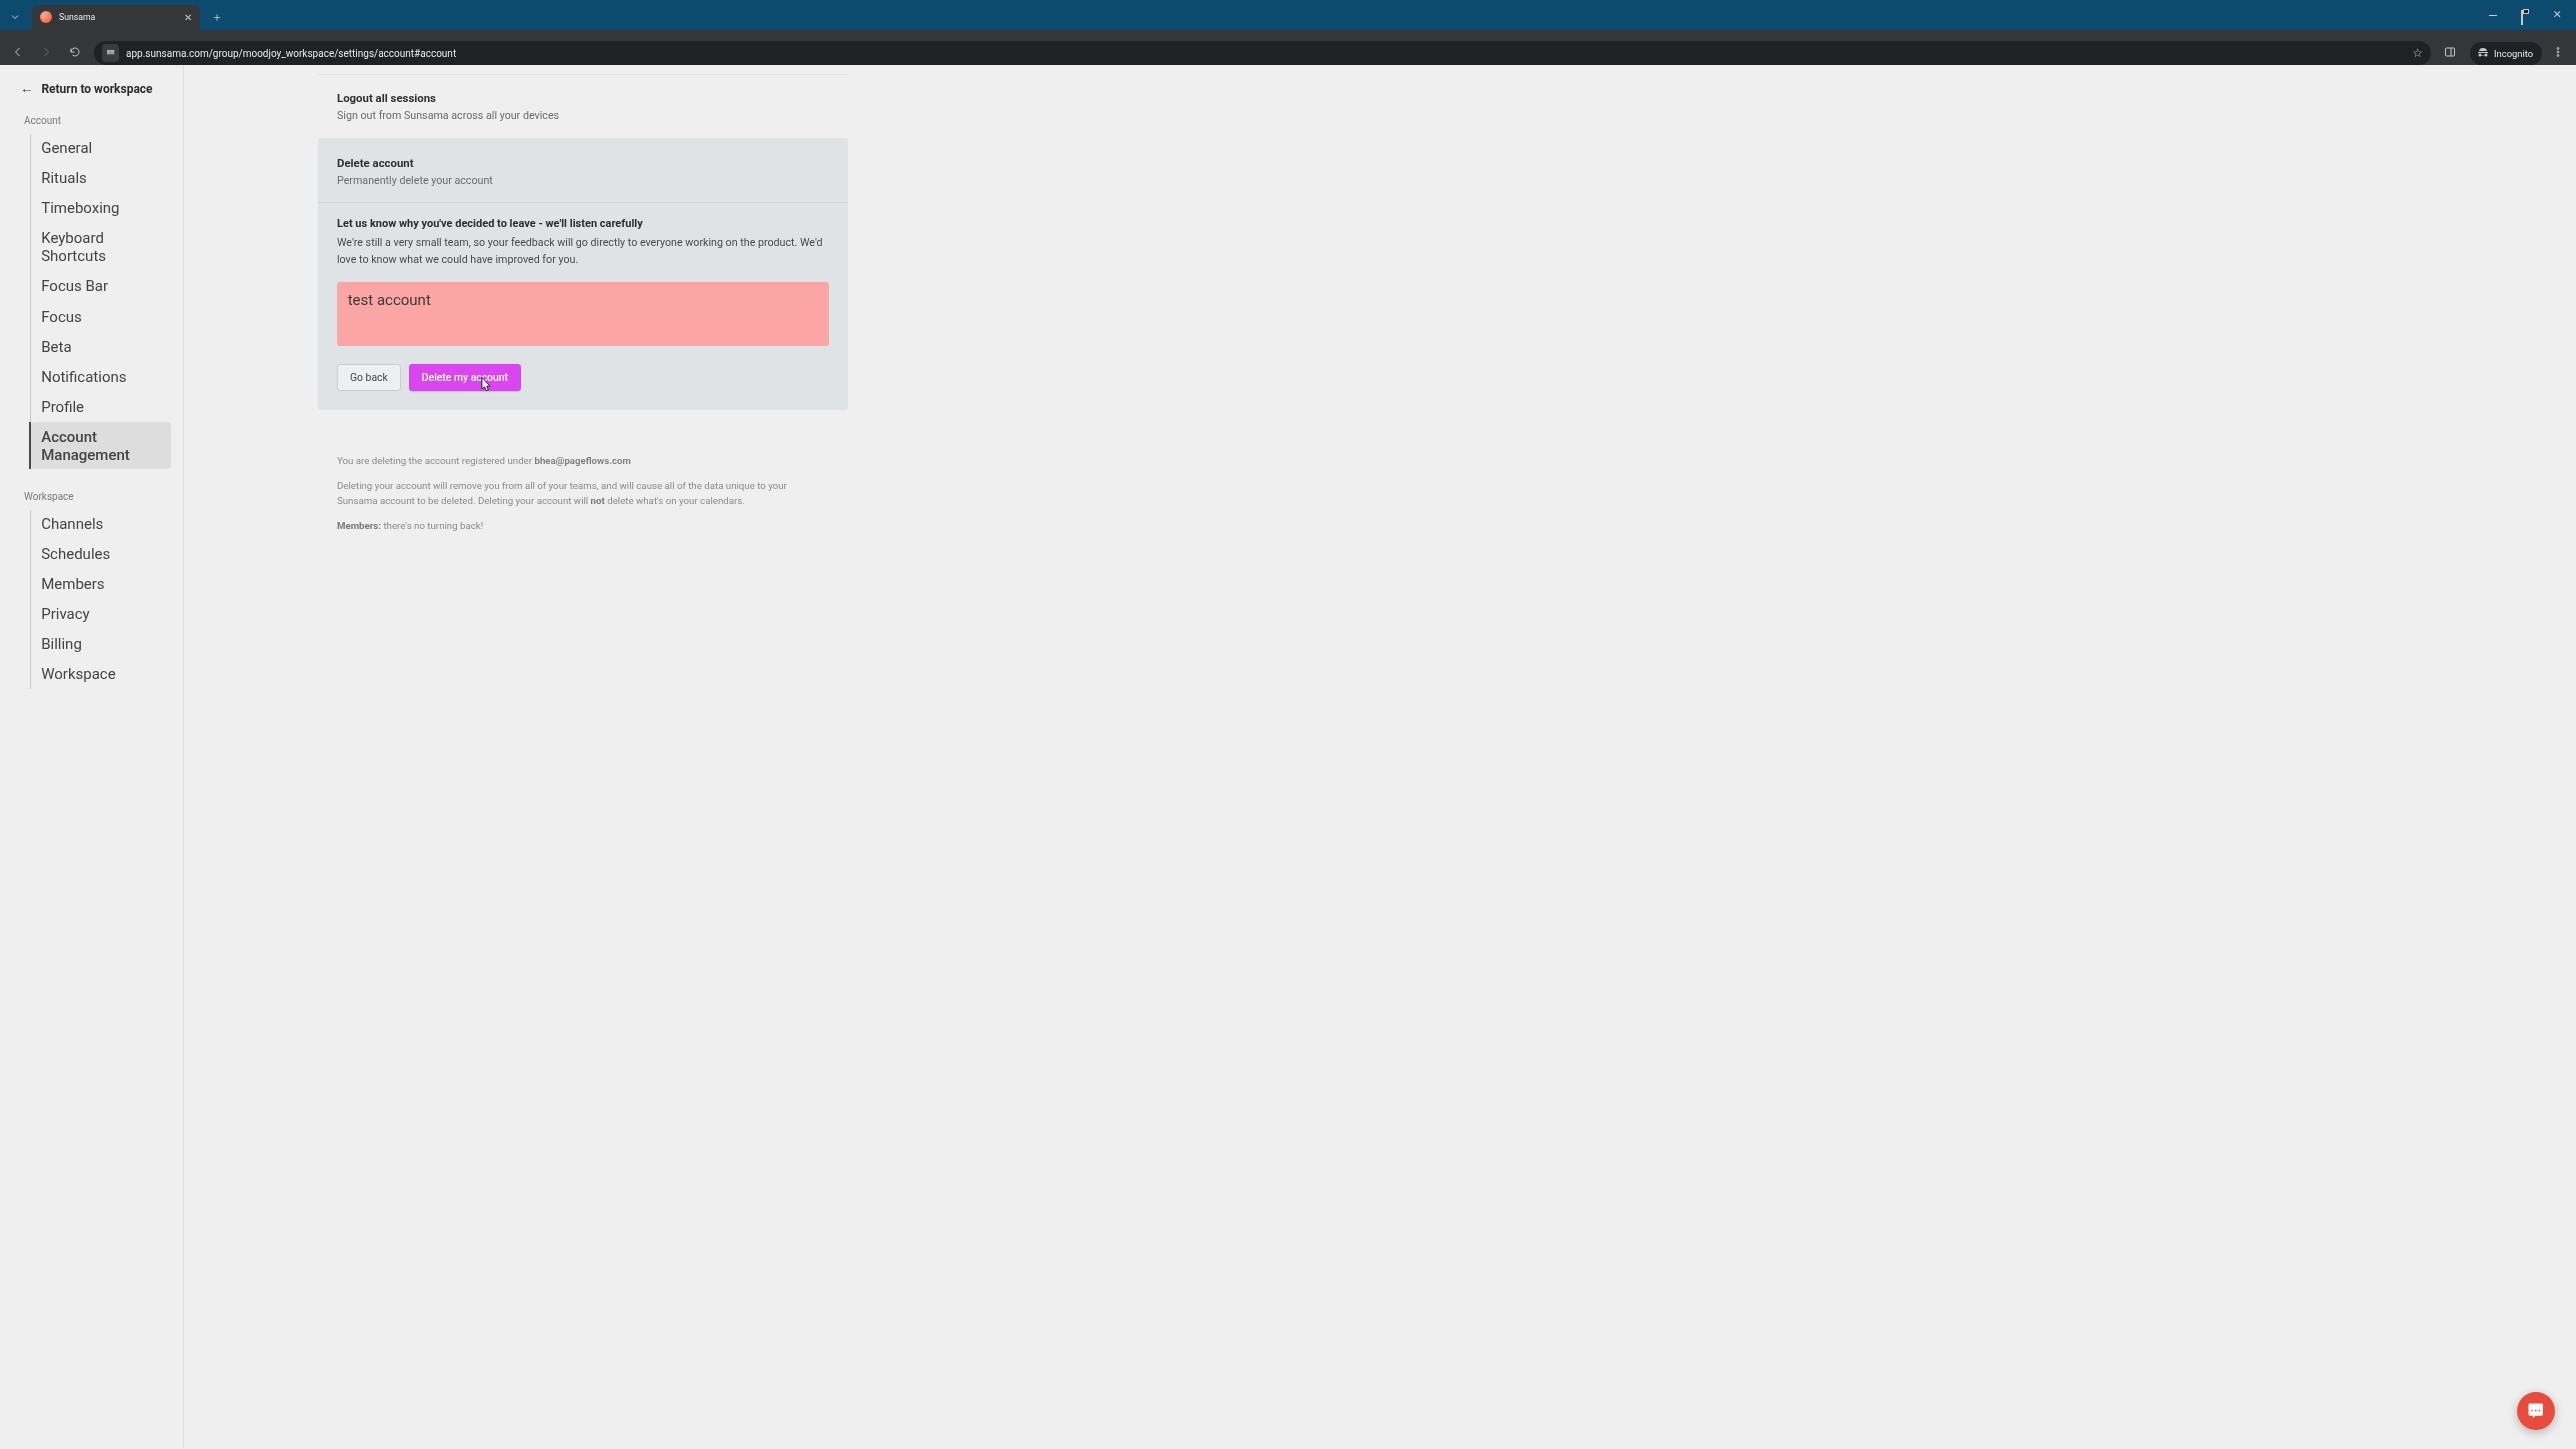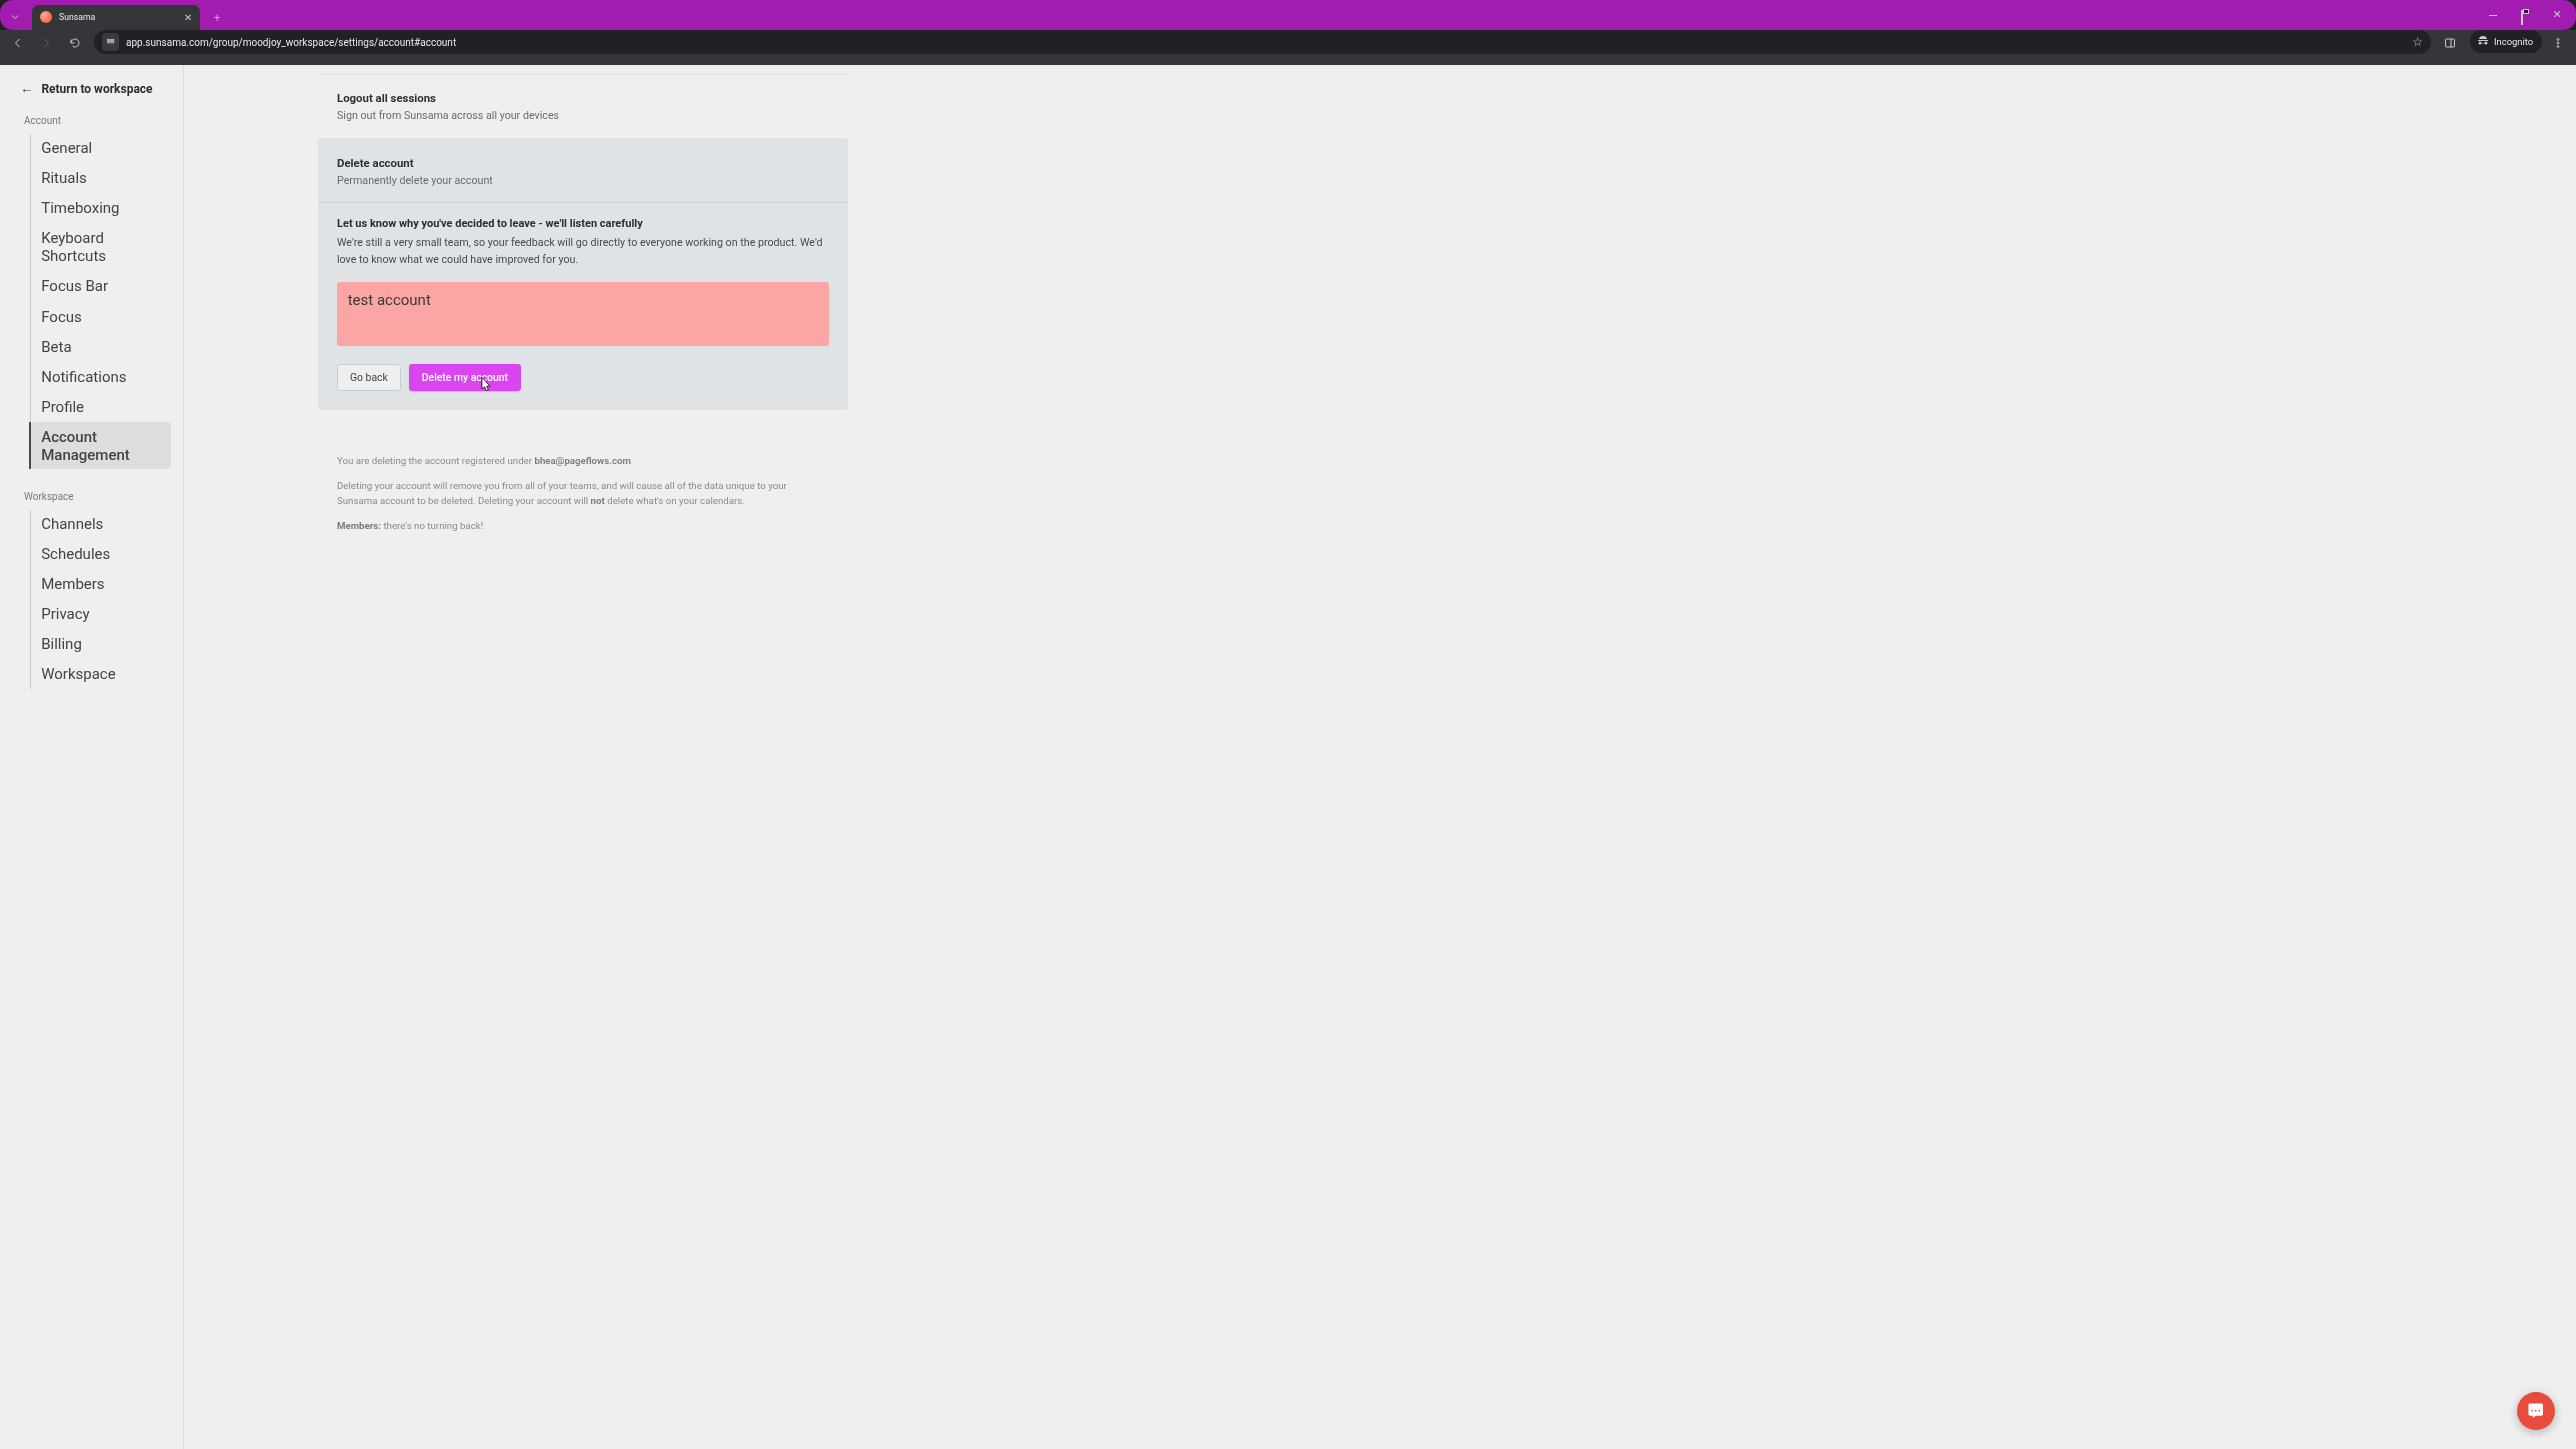--- a/index.html
+++ b/index.html
@@ -8,24 +8,23 @@
     font-family: -apple-system, BlinkMacSystemFont, "Segoe UI", Roboto, Helvetica, Arial, sans-serif;
     background: #202124;
     color: #3c3c3c;
     overflow: hidden;
   }
 
   
   .chrome { width: 100%; height: 100%; display: flex; flex-direction: column; }
   .tabstrip {
     height: 30px;
-    background: #a21caf;
+    background: #0c4a6e;
     display: flex;
     align-items: flex-end;
-    border-radius: 13px;
   }
   .tab-dropdown {
     width: 27px; height: 27px;
     display: flex; align-items: center; justify-content: center;
     color: #c9c9c9; font-size: 9.4px;
     cursor: pointer;
     margin-left: 1.3px;
   }
   .tab {
     display: flex; align-items: center;
@@ -68,21 +67,21 @@
   .winicon { width:8px; height:8px; position:relative; }
   .win-min { border-bottom: 1px solid #c9c9c9; height:0.7px; width:8px; }
   .win-max { border:1px solid #c9c9c9; width:6.7px; height:6.7px; }
   .win-max2 { position:absolute; border:1px solid #c9c9c9; width:5.4px; height:5.4px; top:-2px; left:2px; background:#202124;}
   .win-close { font-size:10.7px; line-height:1; }
 
   .toolbar {
     height: 35px;
     background: #35363a;
     display: flex;
-    align-items: flex-start;
+    align-items: flex-end;
     padding: 0 5.4px;
     gap: 2.7px;
   }
   .tbtn {
     width: 25.5px; height: 25.5px;
     display: flex; align-items: center; justify-content: center;
     color: #c9c9c9; font-size: 12px;
     border-radius: 50%;
     cursor: pointer;
   }

